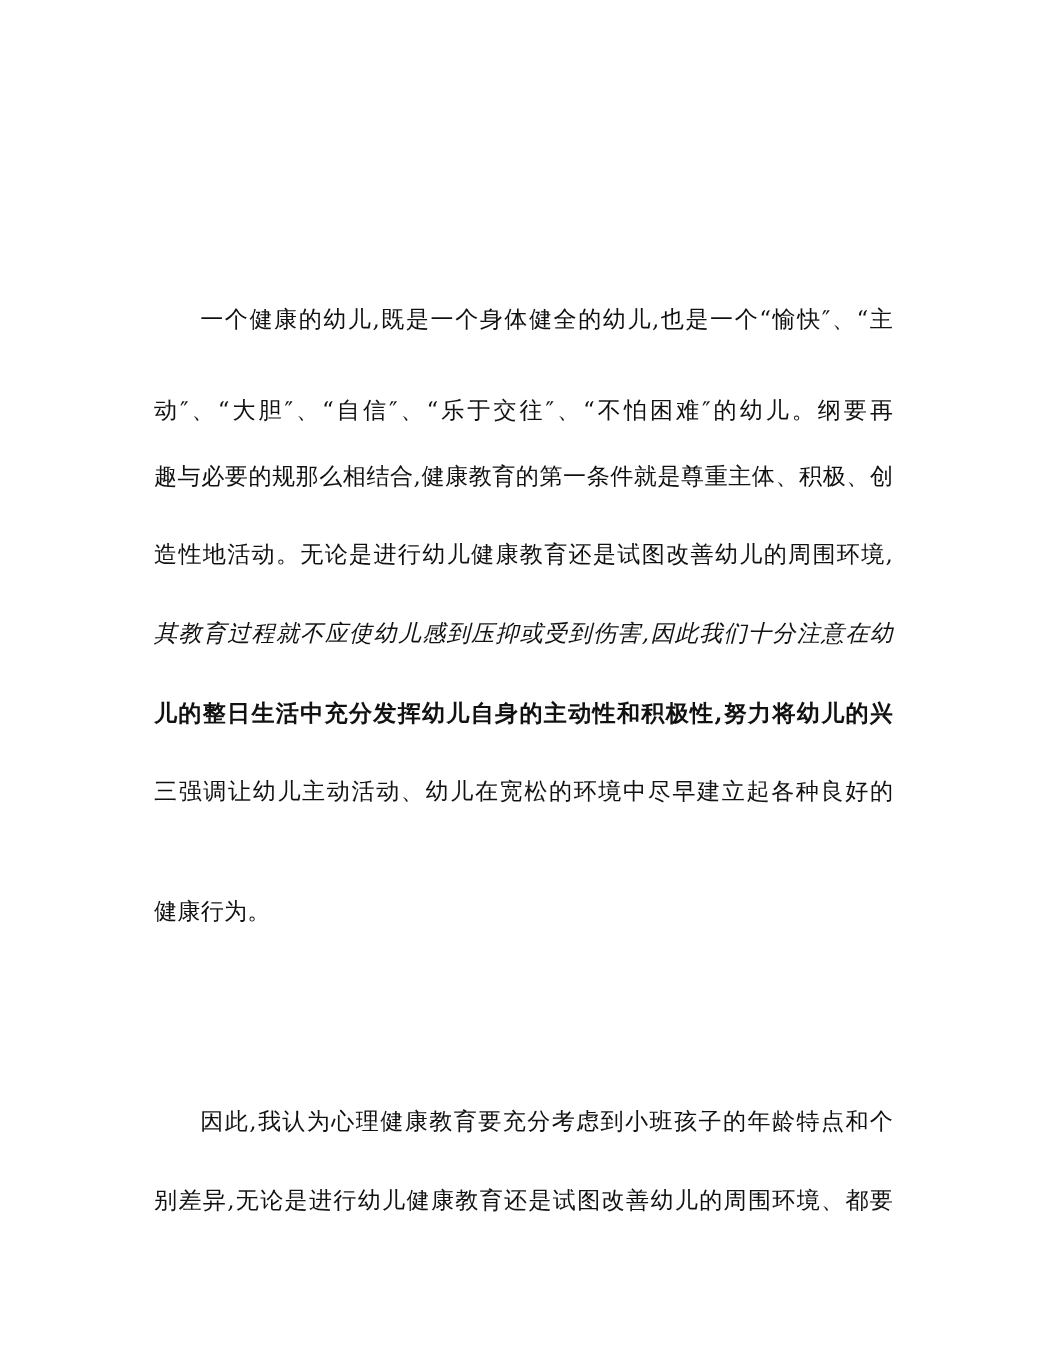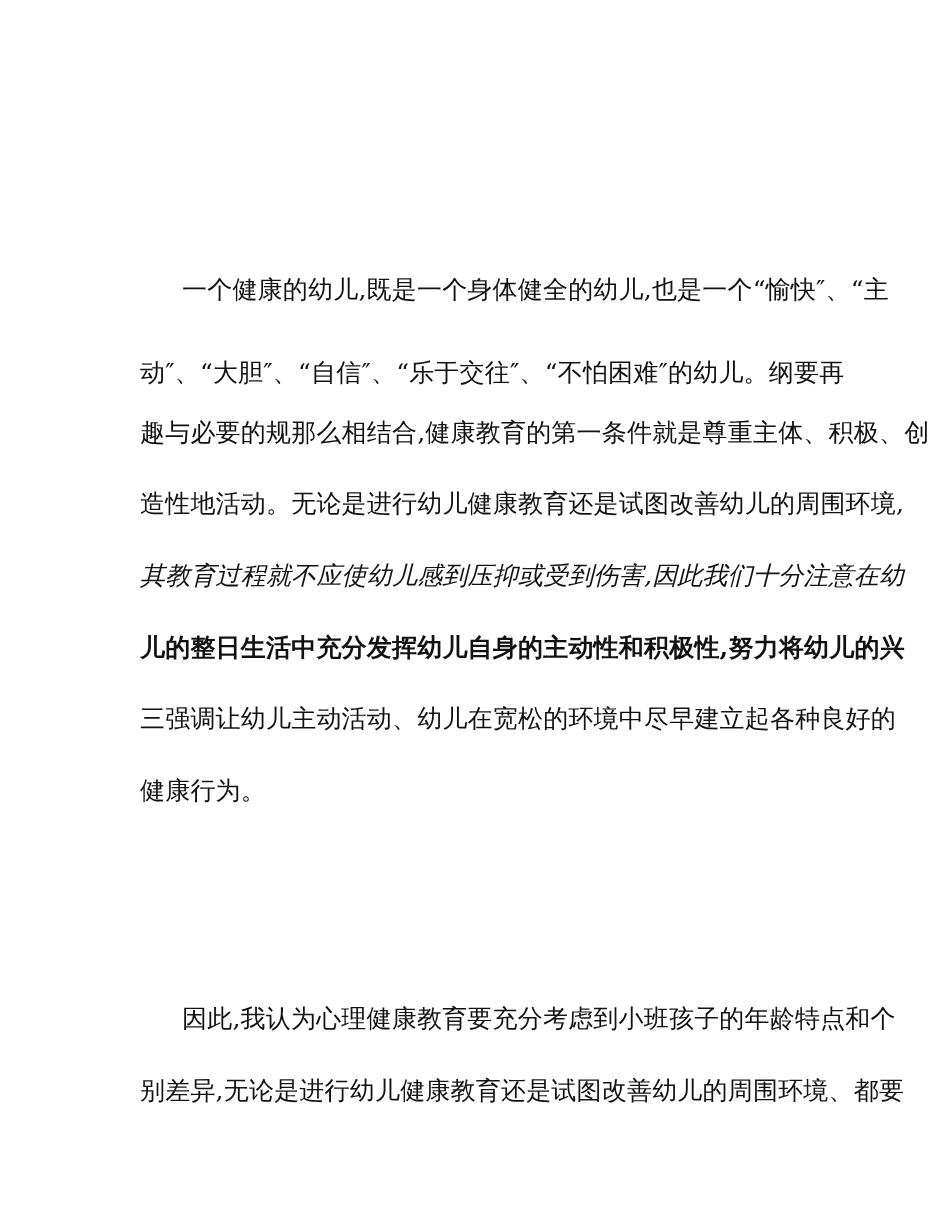--- a/index.html
+++ b/index.html
@@ -20,33 +20,34 @@
       left: 0; top: 0;
       width: 950px;
       height: 1230px;
       background: #ffffff;
     }
     .line {
       position: absolute;
       left: 140px;
       width: 672px;
       height: 30px;
-      font-size: 25px;
+      font-size: 21px;
       line-height: 30px;
       white-space: nowrap;
       letter-spacing: 0.2px;
       text-align: justify;
       text-align-last: justify;
     }
     .line.indent {
       left: 182px;
       width: 630px;
     }
     .line.last {
       text-align-last: left;
+      margin-top: 37px;
     }
   </style>
 </head>
 <body>
 
 <div class="page">
 
   <div>
     <div class="line indent" style="top:275px;">一个健康的幼儿,既是一个身体健全的幼儿,也是一个“愉快″、“主</div>
     <div class="line" style="top:346px;margin-top:12px;">动″、“大胆″、“自信″、“乐于交往″、“不怕困难″的幼儿。纲要再</div>

